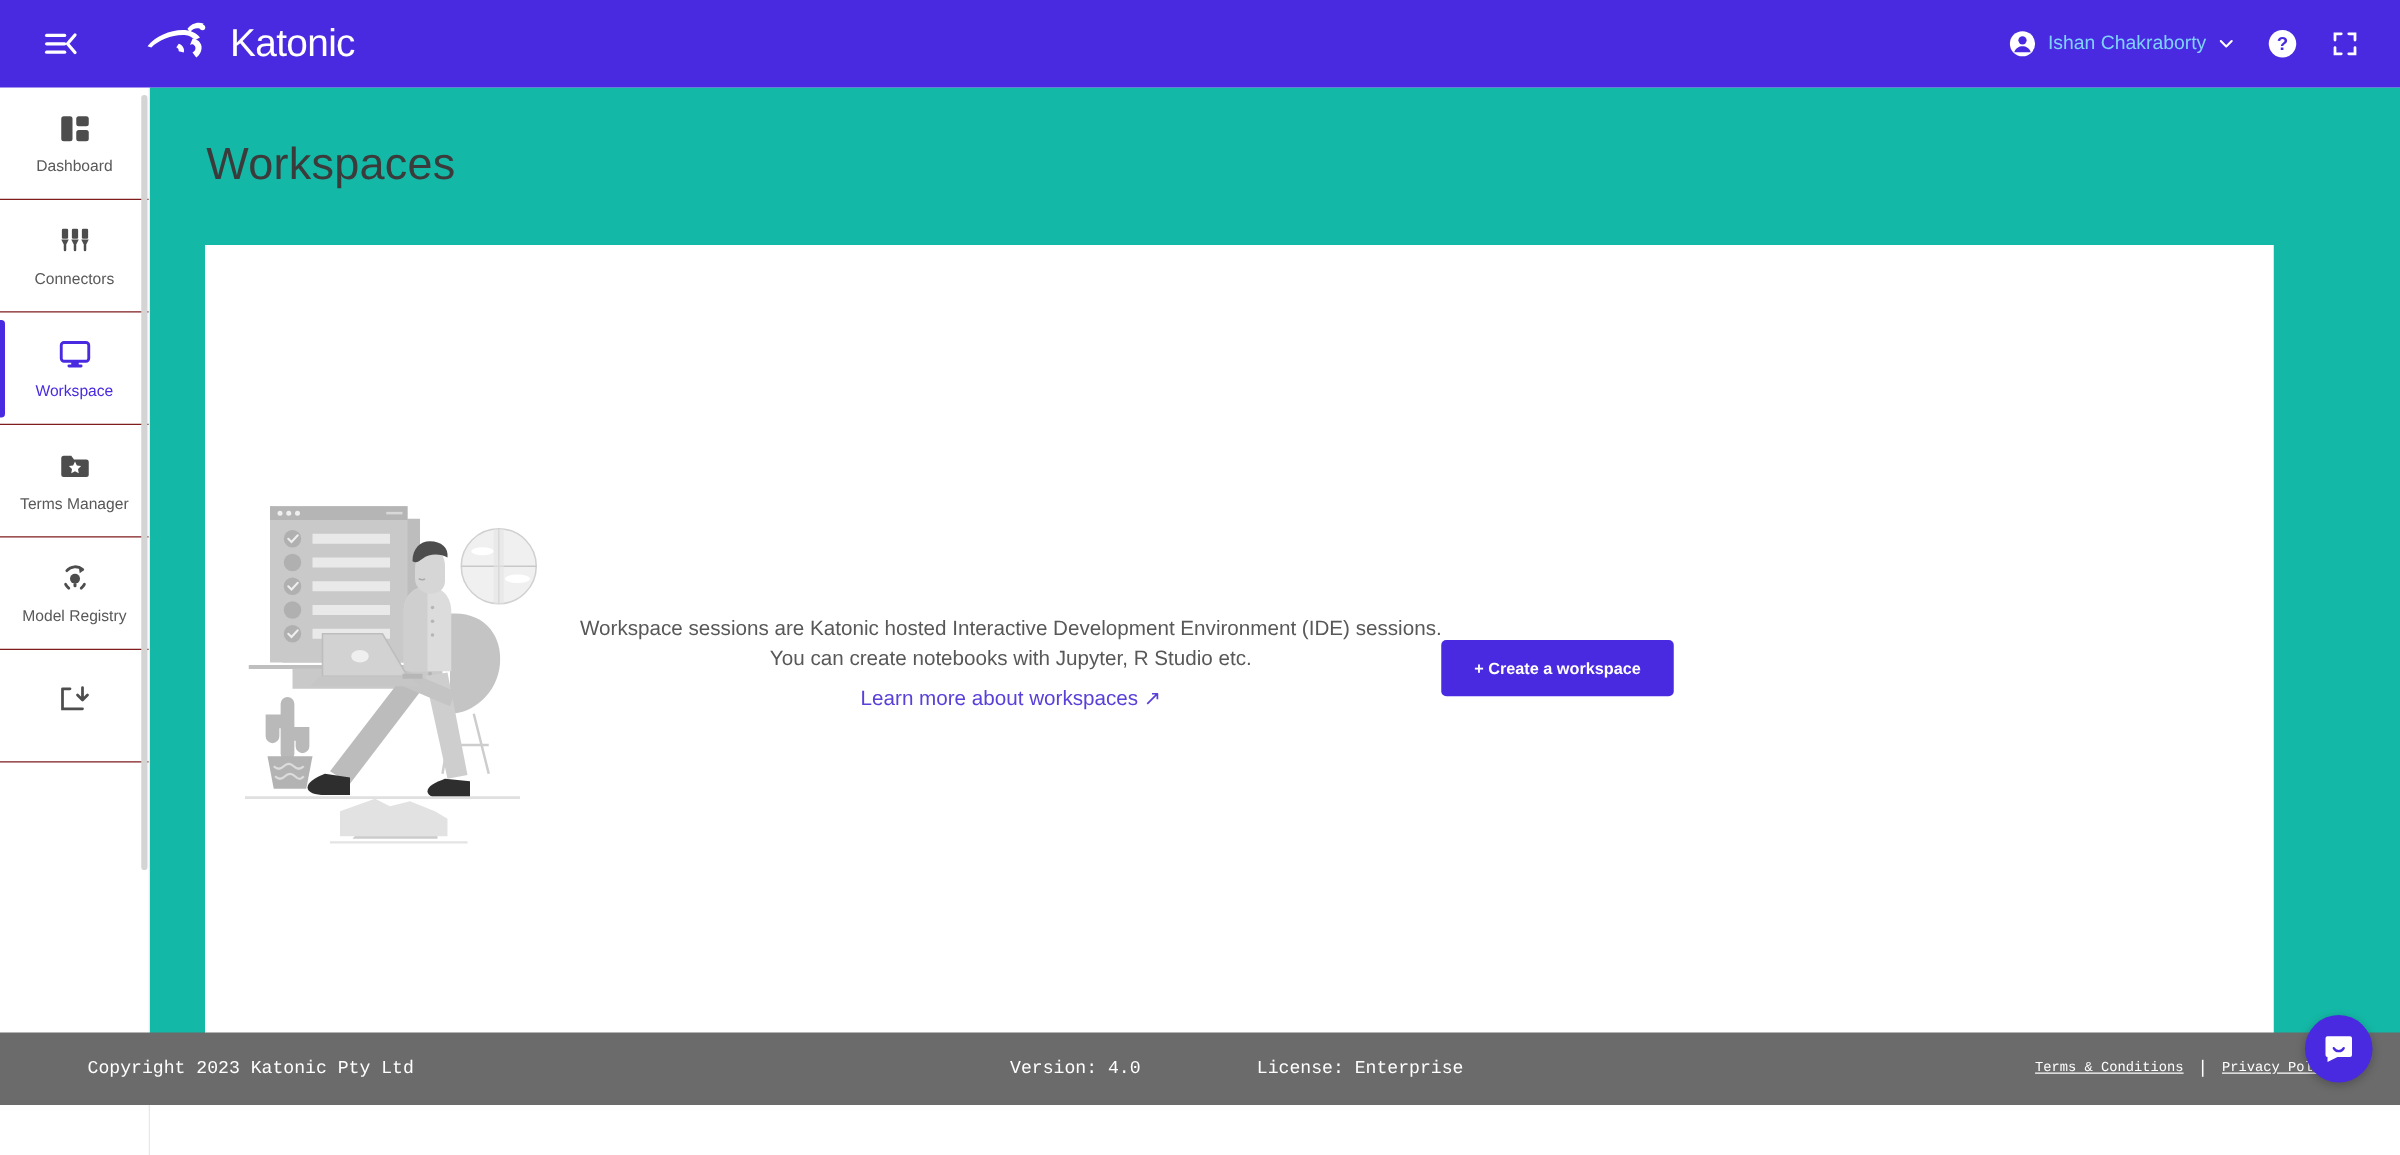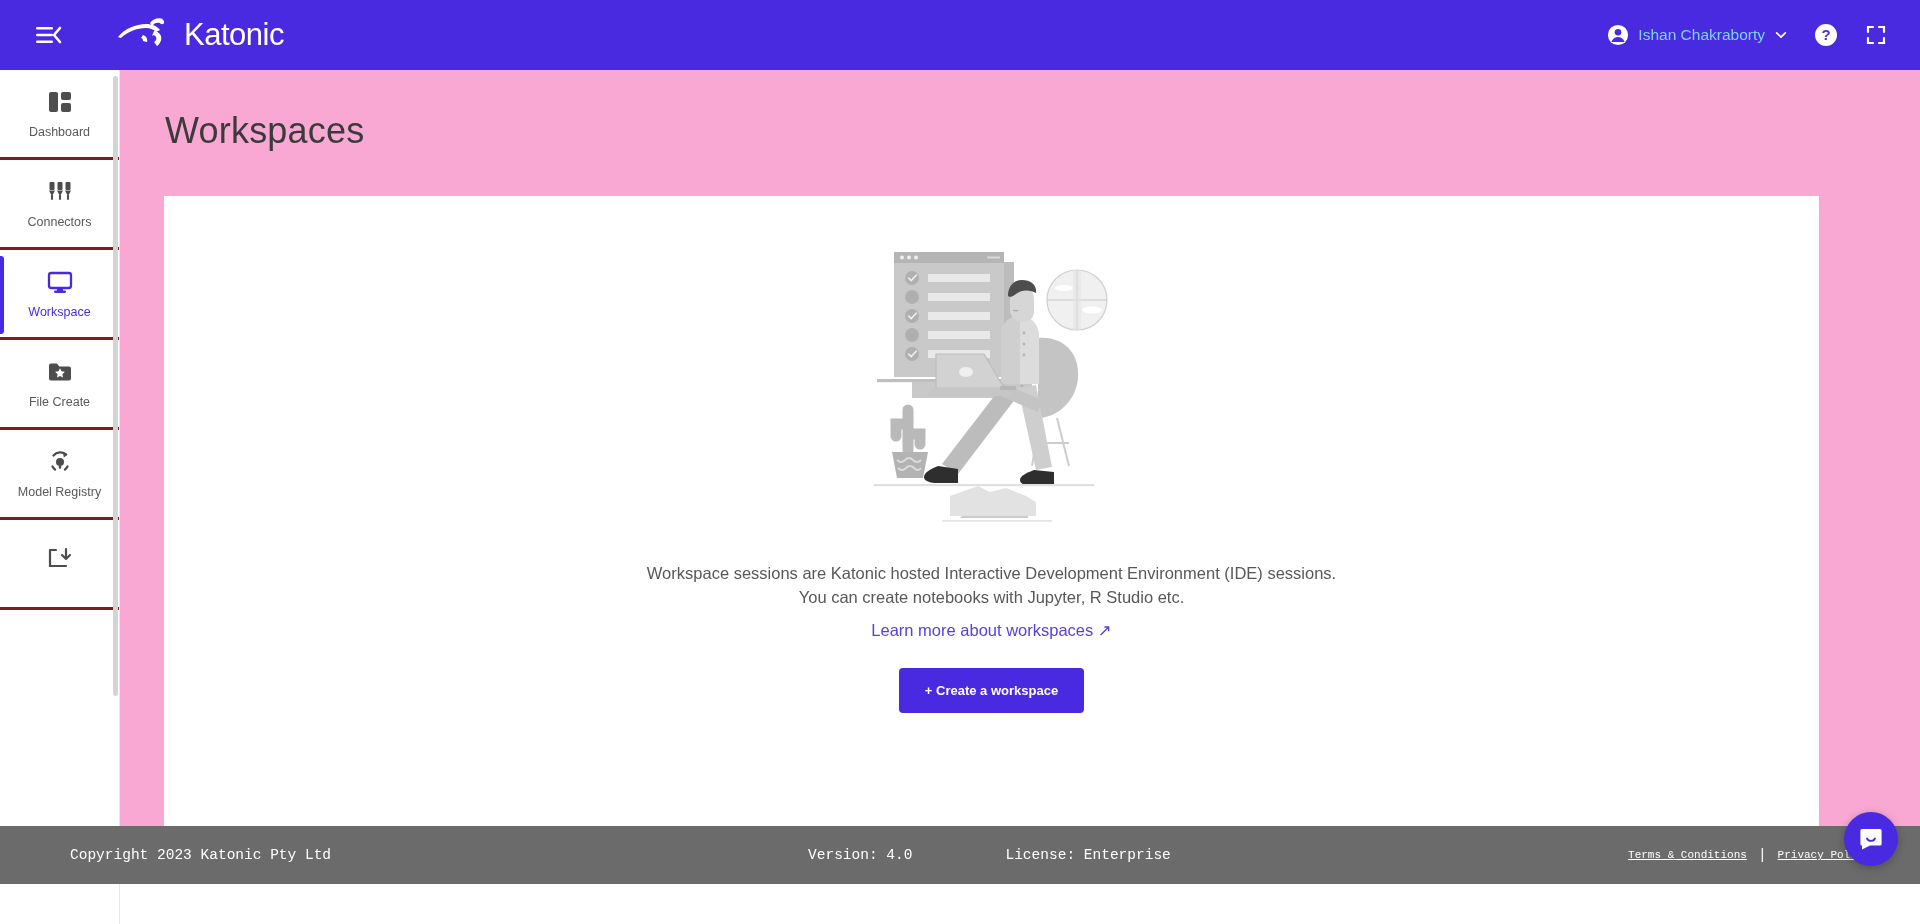--- a/index.html
+++ b/index.html
@@ -54,21 +54,21 @@
     overflow: hidden;
     z-index: 20;
   }
   .sb-scroll { position: absolute; inset: 0; }
   .sb-item {
     position: relative;
     height: 90px;
     display: flex; flex-direction: column;
     align-items: center; justify-content: center;
     gap: 9px;
-    border-bottom: 3px solid #7f1d1d;
+    border-bottom: 1px solid #7f1d1d;
     cursor: pointer;
     color: #5b5b5b;
   }
   .sb-item .sb-label { font-size: 12.5px; color: #595959; white-space: nowrap; }
   .sb-item.active .sb-label { color: #4A2AE0; }
   .sb-item.active::before {
     content: ""; position: absolute; left: 0; top: 6px;
     width: 4px; height: 78px; background: #4A2AE0; border-radius: 0 3px 3px 0;
   }
   .sb-icon { width: 28px; height: 28px; display: block; }
@@ -76,36 +76,36 @@
     position: absolute; right: 1px; top: 6px;
     width: 5px; height: 620px;
     background: #d4d4d4; border-radius: 3px;
     z-index: 5; cursor: pointer;
   }
 
   
   .main {
     position: absolute; top: 70px; left: 120px;
     width: 1800px; height: 784px;
-    background: #f9a8d4;
+    background: #14b8a6;
     overflow: hidden;
   }
   .page-title {
     margin: 40px 0 0 45px;
     font-size: 36px;
     font-weight: 300;
     color: #3b3b3b;
     letter-spacing: 0.2px;
   }
   .card {
     position: absolute;
     left: 44px; top: 126px;
     width: 1655px; height: 652px;
     background: #ffffff;
-    display: flex; flex-direction: column;
+    display: flex; flex-direction: row;
     align-items: center; justify-content: flex-start;
   }
   .illus-wrap { margin-top: 42px; }
   .empty-text {
     margin-top: 20px;
     text-align: center;
     font-size: 16.5px;
     color: #585858;
     line-height: 1.45;
   }
@@ -249,21 +249,21 @@
           <rect x="8" y="22.6" width="12" height="2.3" rx="1.1" fill="#4A2AE0"></rect>
         </svg>
         <span class="sb-label">Workspace</span>
       </div>
 
       <div class="sb-item">
         <svg class="sb-icon" viewBox="0 0 28 28" aria-hidden="true">
           <path d="M3 7.5 a2 2 0 0 1 2-2 h6 l2.2 3 h9.8 a2 2 0 0 1 2 2 v10 a2 2 0 0 1 -2 2 h-18 a2 2 0 0 1 -2 -2 z" fill="#4d4d4d"></path>
           <path d="M14 10.2 l1.5 3.1 3.4.5 -2.5 2.4 .6 3.4 -3-1.6 -3 1.6 .6-3.4 -2.5-2.4 3.4-.5 z" fill="#fff"></path>
         </svg>
-        <span class="sb-label">File Create</span>
+        <span class="sb-label">Terms Manager</span>
       </div>
 
 
       <div class="sb-item">
         <svg class="sb-icon" viewBox="0 0 28 28" aria-hidden="true">
           <g stroke="#4d4d4d" stroke-width="2.3" fill="none" stroke-linecap="round">
             <path d="M7.5 7.5 A9 9 0 0 1 20 6.5"></path>
             <path d="M6.5 18.5 A9 9 0 0 0 9 21.5"></path>
             <path d="M21.5 18.5 A9 9 0 0 1 19 21.5"></path>
           </g>

